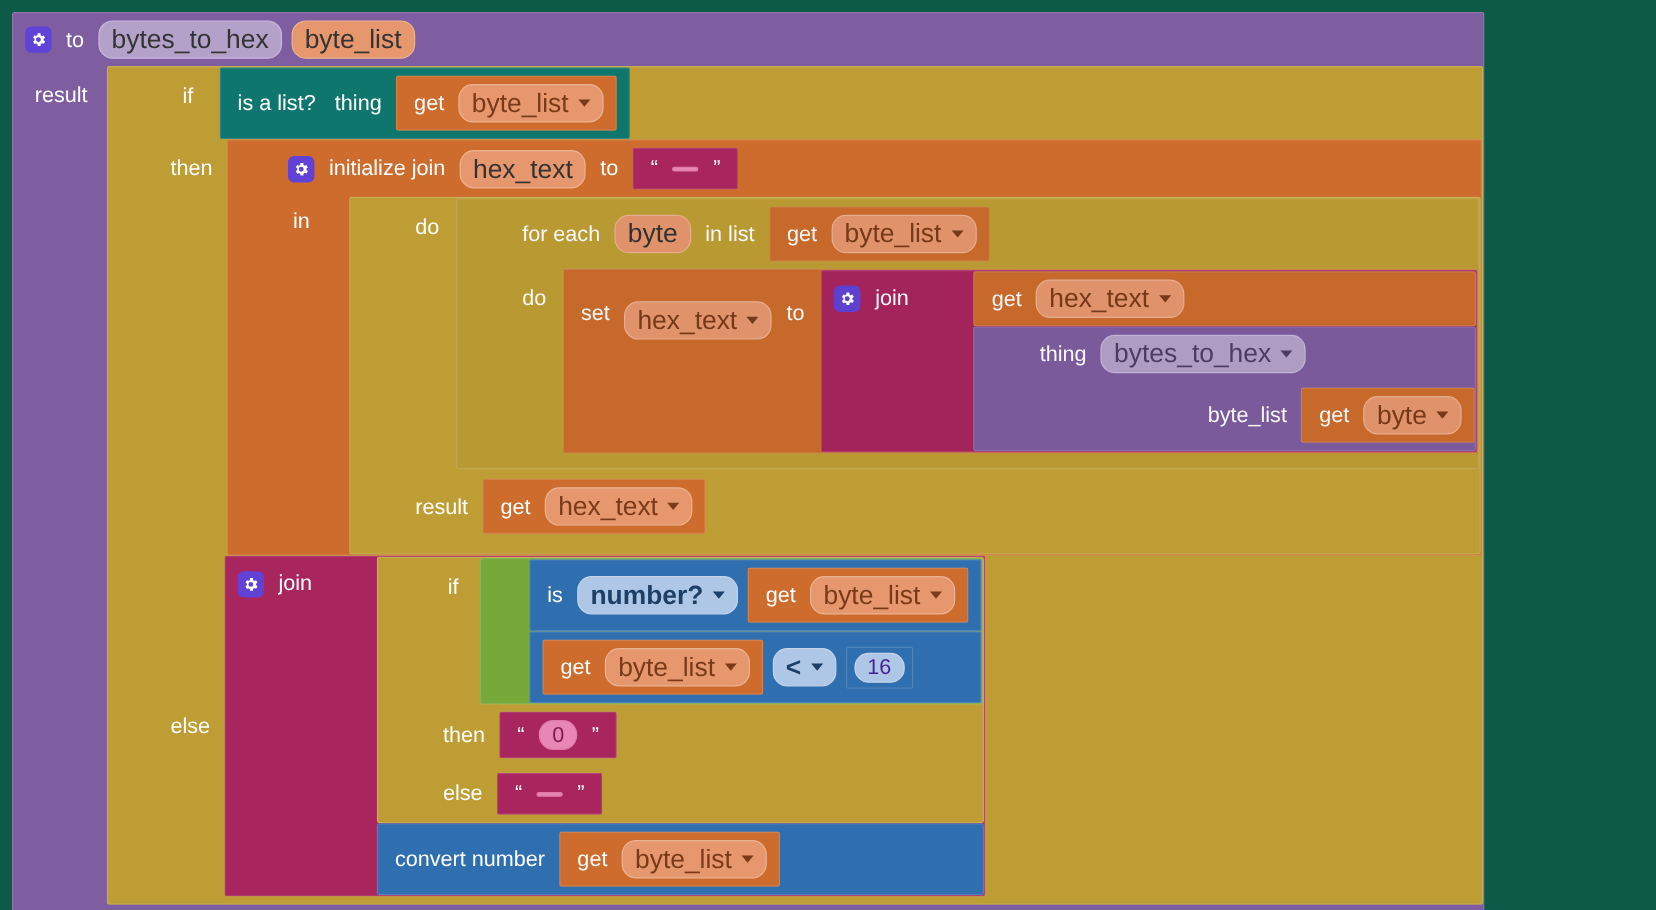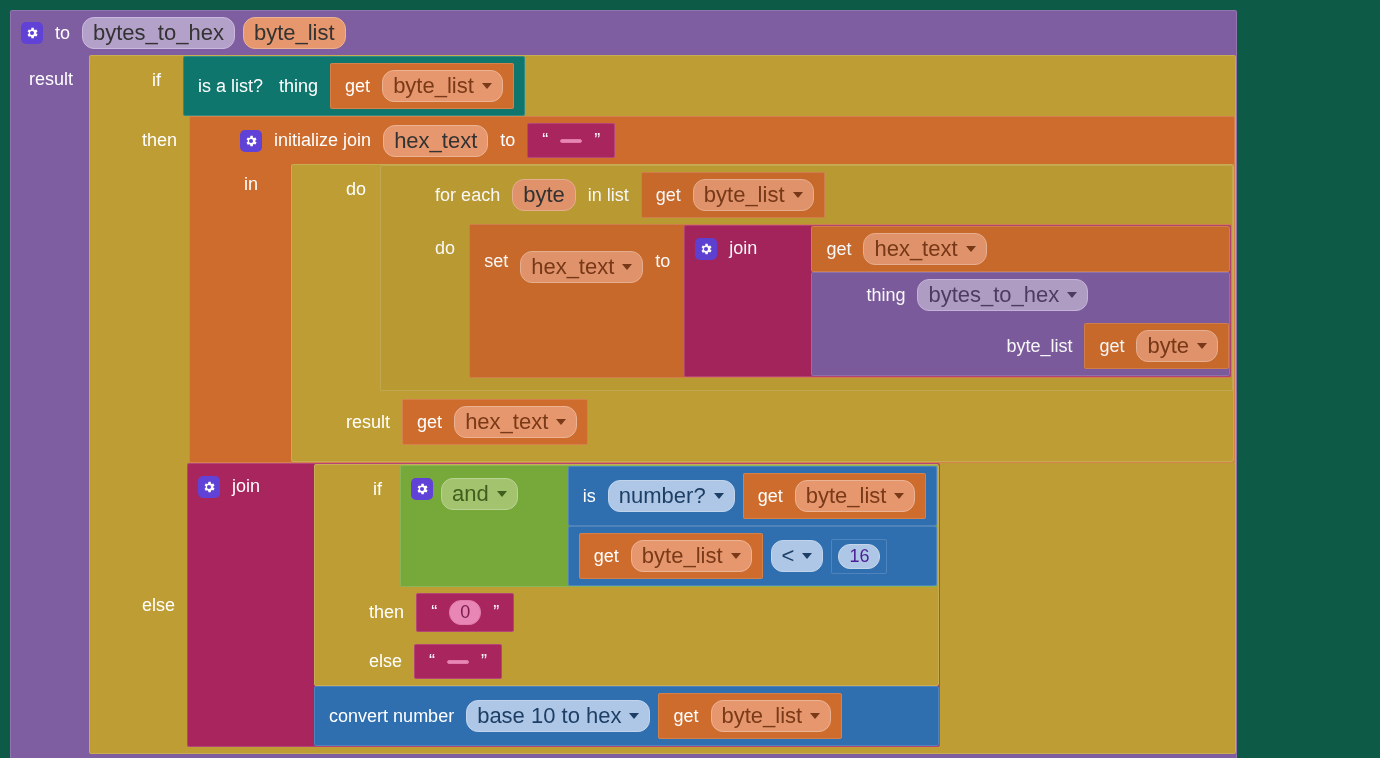--- a/index.html
+++ b/index.html
@@ -29,21 +29,21 @@
     padding: 2px 10px;
     border-radius: 12px;
     font-size: 22px;
     color: #333;
     background: #ddd;
   }
   .chip.var-purple { background: #b4a1c9; border: 1px solid #cbb8df; }
   .chip.var-orange { background: #e7976d; border: 1px solid #ecb393; }
   .chip.dd { background: #e7976d; color: #7a3a18; border: 1px solid #ecb393; gap:6px; }
   .chip.dd.green-dd { background: #a3c36f; color:#3f5f1c; border:1px solid #b9d391;}
-  .chip.dd.blue-dd  { background: #afc7e6; color:#1d3f66; border:1px solid #c1d4ec;}
+  .chip.dd.blue-dd  { background: #afc7e6; color:#1d3f66; border:1px solid #c1d4ec;font-weight:bold;}
   .chip.dd.lilac-dd { background: #b4a1c9; color:#4f3e63; border:1px solid #cbb8df;}
   .pill-input {
     background: #e886b6;
     border: 1px solid #e07aa8;
     border-radius: 12px;
     padding: 1px 10px;
     color: #7a1d4d;
     min-width: 18px;
     display: inline-block;
     text-align: center;
@@ -242,28 +242,20 @@
               <span class="lbl">join</span>
             </div>
             <div class="stack">
 
               <div class="mustard round brd stack">
                 <div class="h" style="align-items:flex-start;">
                   <div class="lbl" style="padding:14px 18px;">if</div>
 
                   <div class="green round brd">
                    <div class="h" style="align-items:flex-start;">
-                    <div class="pad-row" style="align-items:flex-start; padding-top:12px;">
-                      <span class="gear">
-                        <svg viewBox="0 0 24 24">
-                                <path d="M19.4 13a7.5 7.5 0 0 0 .1-1 7.5 7.5 0 0 0-.1-1l2.1-1.6-2-3.4-2.5 1a7.6 7.6 0 0 0-1.7-1L15 3h-4l-.4 2.9a7.6 7.6 0 0 0-1.7 1l-2.5-1-2 3.4 2.1 1.6a7.5 7.5 0 0 0 0 2L4.4 15l2 3.4 2.5-1c.5.4 1.1.8 1.7 1L11 21h4l.4-2.9c.6-.2 1.2-.6 1.7-1l2.5 1 2-3.4-2.2-1.7zM12 15.5A3.5 3.5 0 1 1 15.5 12 3.5 3.5 0 0 1 12 15.5z"></path>
-                              </svg>
-                      </span>
-                      <span class="chip green-dd dd tri-down">and</span>
-                    </div>
                     <div class="stack">
 
                       <div class="blue round brd pad-row">
                         <span class="lbl">is</span>
                         <span class="chip blue-dd dd tri-down">number?</span>
                         <div class="orange round brd pad-row">
                           <span class="lbl">get</span>
                           <span class="chip dd tri-down">byte_list</span>
                         </div>
                       </div>
@@ -297,21 +289,20 @@
                   <div class="magenta round brd pad-row">
                     <span class="lbl">“</span>
                     <span class="pill-input"> </span>
                     <span class="lbl">”</span>
                   </div>
                 </div>
               </div>
 
               <div class="blue round brd pad-row">
                 <span class="lbl">convert number</span>
-                <span class="chip blue-dd dd tri-down">base 10 to hex</span>
                 <div class="orange round brd pad-row">
                   <span class="lbl">get</span>
                   <span class="chip dd tri-down">byte_list</span>
                 </div>
               </div>
             </div>
            </div>
           </div>
         </div>
         <div style="height:6px;"></div>

